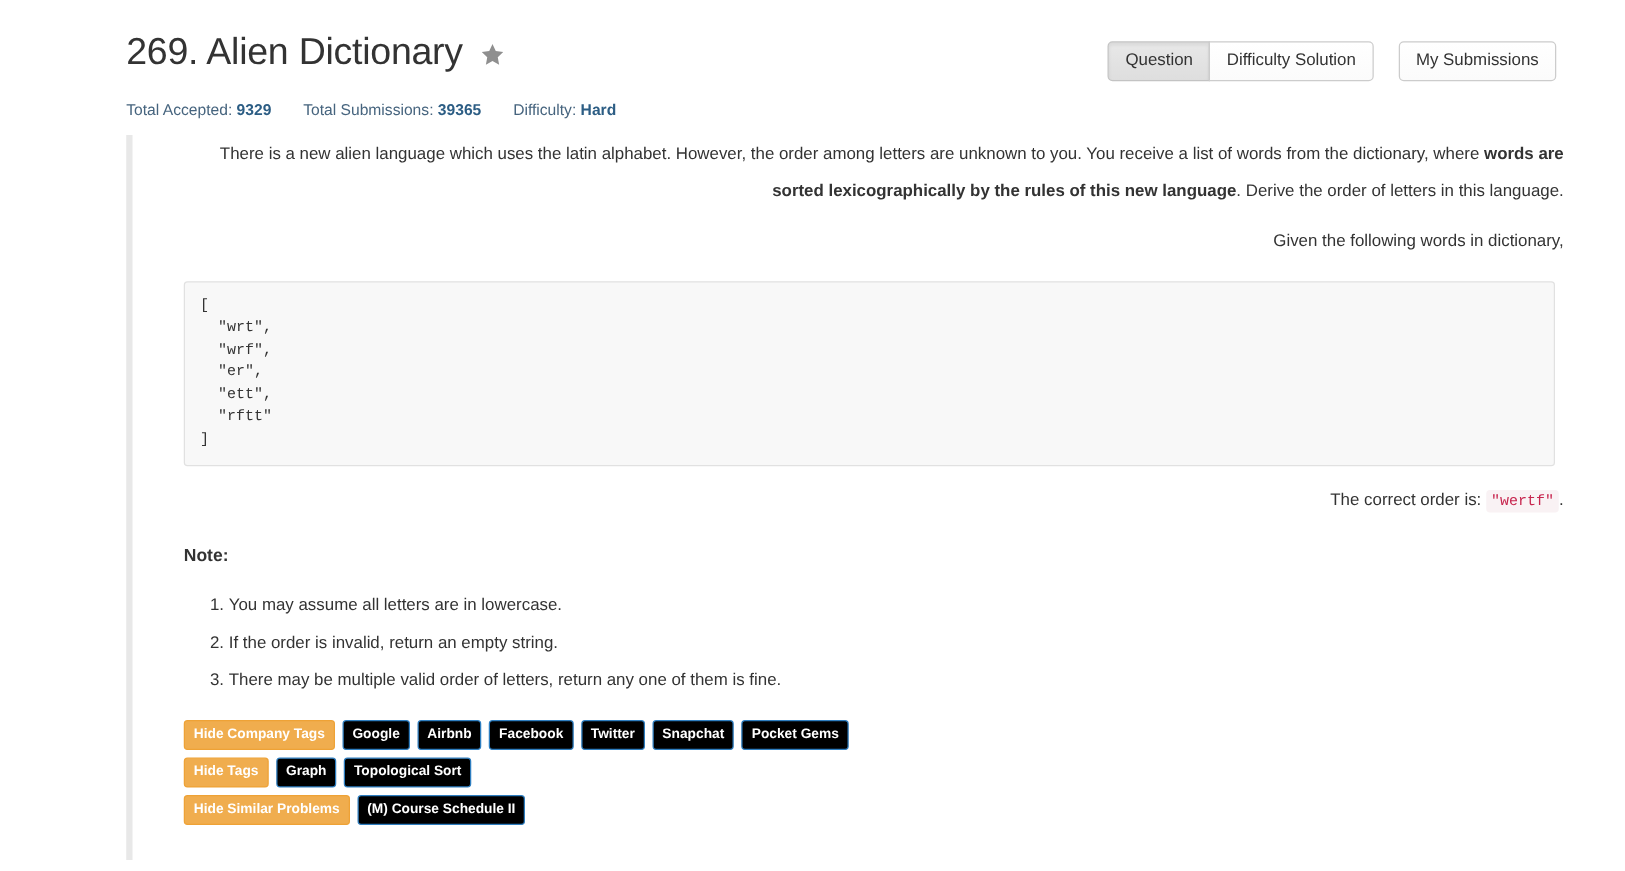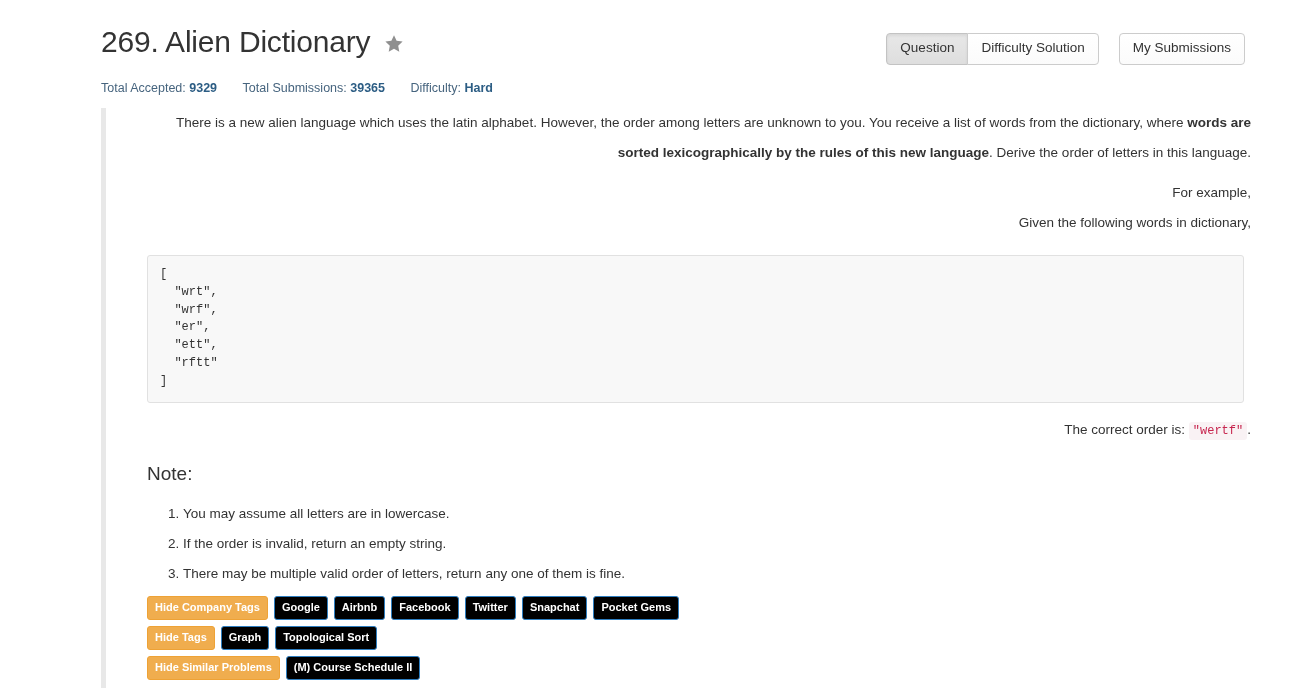--- a/index.html
+++ b/index.html
@@ -170,42 +170,42 @@
     font-size: 12px;
     color: #c7254e;
     background-color: #f9f2f4;
     padding: 2px 4px;
     border-radius: 3px;
     white-space: nowrap;
   }
 
   .note-heading {
     margin-top: 23px;
-    font-size: 19px;
+    font-size: 14px;
     line-height: 20px;
-    font-weight: normal;
+    font-weight: bold;
     color: #333333;
   }
 
   ol.notes {
     margin: 20px 0 0 0;
     padding-left: 36px;
     list-style-position: outside;
   }
   ol.notes li {
     font-size: 13.5px;
     line-height: 20px;
     color: #333333;
     margin-bottom: 10px;
   }
   ol.notes li:last-child { margin-bottom: 0; }
 
   
   .tag-rows {
-    margin-top: 12px;
+    margin-top: 22px;
   }
   .tag-row {
     display: flex;
     align-items: center;
     margin-bottom: 6px;
     flex-wrap: nowrap;
   }
   .tag-row:last-child { margin-bottom: 0; }
   .tag {
     display: inline-block;
@@ -273,21 +273,20 @@
 <div class="content-wrap">
 
   <div class="left-rule"></div>
 
   <div class="question-content">
 
     <p class="para p-intro">
       <span>There is a new alien language which uses the latin alphabet. However, the order among letters are unknown to you. You receive a list of words from the dictionary, where </span><strong>words are sorted lexicographically by the rules of this new language</strong><span>. Derive the order of letters in this language.</span>
     </p>
 
-    <p class="para p-example">For example,</p>
 
     <p class="para p-example">Given the following words in dictionary,</p>
 
     <div class="code-block">
       <pre>[
   "wrt",
   "wrf",
   "er",
   "ett",
   "rftt"

